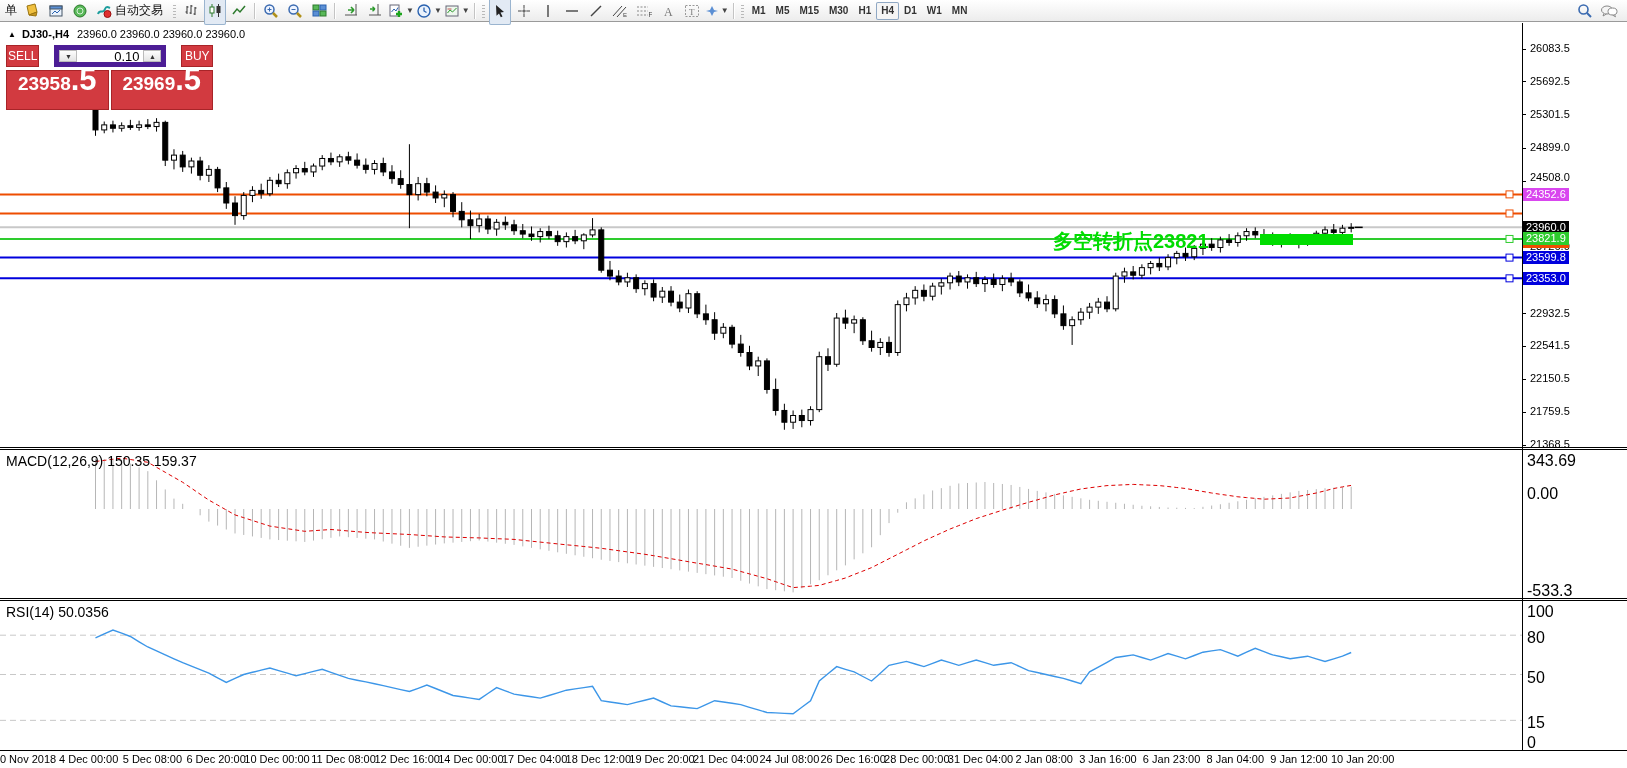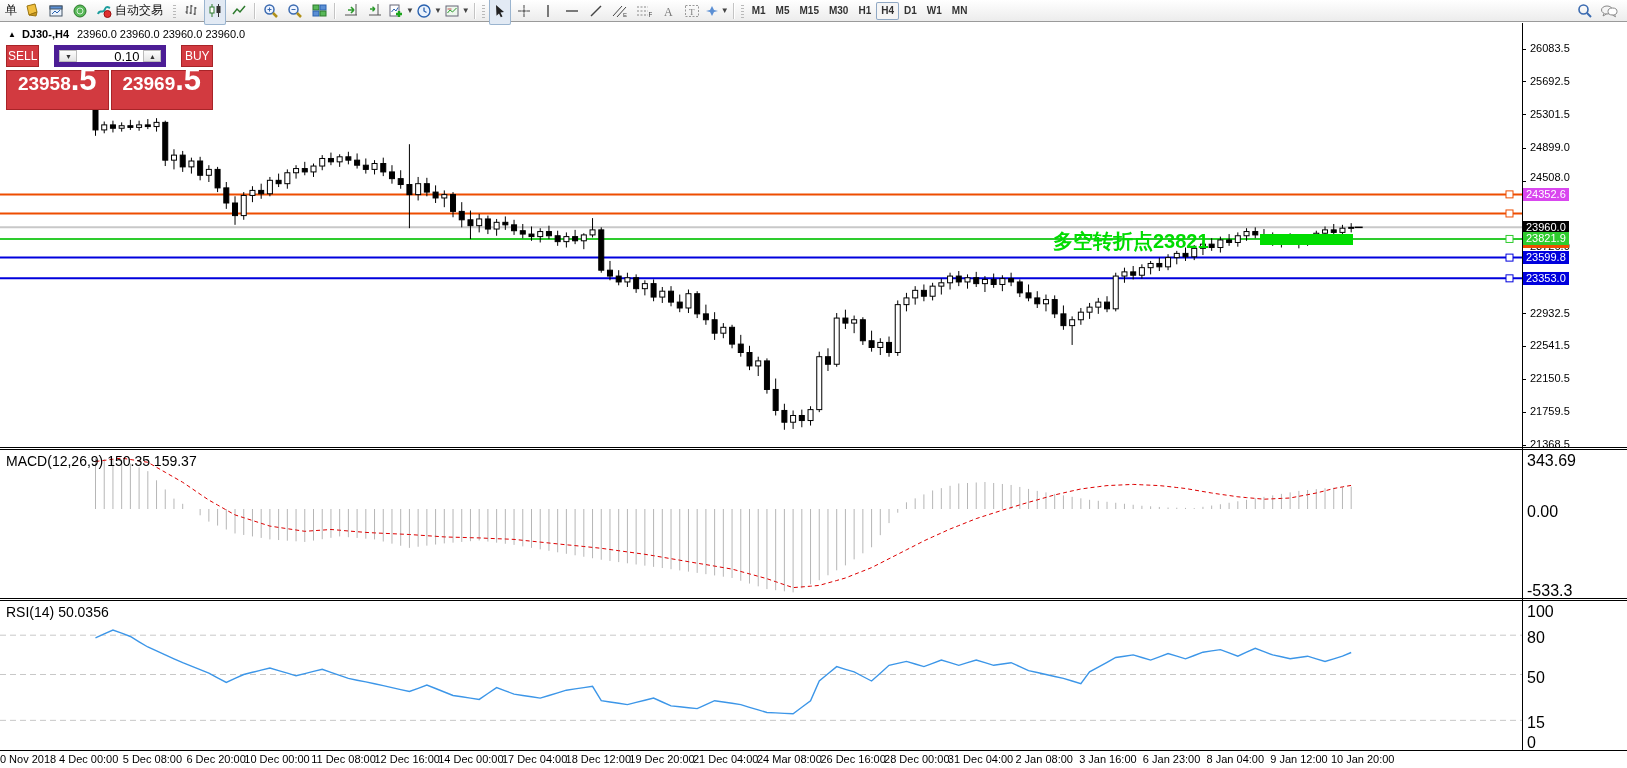--- a/index.html
+++ b/index.html
@@ -788,42 +788,42 @@
       <div class="axis-tick-label" style="top: 405.178px;">21759.5</div>
       <div class="axis-tick-mark" style="top: 444.519px;"></div>
       <div class="axis-tick-label" style="top: 438.019px;">21368.5</div>
       <div class="axis-price-label" style="top: 187.88px; background: #d946ef;">24352.6</div>
       <div class="axis-price-label" style="top: 206.972px; background: rgb(238, 77, 0); margin-top: 28px;">24125.3</div>
       <div class="axis-price-label" style="top: 220.855px; background: rgb(0, 0, 0);">23960.0</div>
       <div class="axis-price-label" style="top: 232.455px; background: rgb(46, 204, 46);">23821.9</div>
       <div class="axis-price-label" style="top: 251.109px; background: rgb(0, 0, 221);">23599.8</div>
       <div class="axis-price-label" style="top: 271.838px; background: rgb(0, 0, 221);">23353.0</div>
       <div class="sub-axis-label" style="top: 452.007px;">343.69</div>
-      <div class="sub-axis-label" style="top: 503px;">0.00</div>
+      <div class="sub-axis-label" style="top: 485px;">0.00</div>
       <div class="sub-axis-label" style="top: 582.125px;">-533.3</div>
       <div class="sub-axis-label" style="top: 603px;">100</div>
       <div class="sub-axis-label" style="top: 629.2px;">80</div>
       <div class="sub-axis-label" style="top: 668.5px;">50</div>
       <div class="sub-axis-label" style="top: 714.35px;">15</div>
       <div class="sub-axis-label" style="top: 734px;">0</div>
     </div>
   <div id="time-axis">
       <div class="time-label" style="left: 25px;">30 Nov 2018</div>
       <div class="time-label" style="left: 88.7px;">4 Dec 00:00</div>
       <div class="time-label" style="left: 152.4px;">5 Dec 08:00</div>
       <div class="time-label" style="left: 216.1px;">6 Dec 20:00</div>
       <div class="time-label" style="left: 277px;">10 Dec 00:00</div>
       <div class="time-label" style="left: 343.5px;">11 Dec 08:00</div>
       <div class="time-label" style="left: 407.2px;">12 Dec 16:00</div>
       <div class="time-label" style="left: 470.9px;">14 Dec 00:00</div>
       <div class="time-label" style="left: 534.6px;">17 Dec 04:00</div>
       <div class="time-label" style="left: 598.3px;">18 Dec 12:00</div>
       <div class="time-label" style="left: 662px;">19 Dec 20:00</div>
       <div class="time-label" style="left: 725.7px;">21 Dec 04:00</div>
-      <div class="time-label" style="left: 789.4px;">24 Mar 08:00</div>
+      <div class="time-label" style="left: 789.4px;">24 Jul 08:00</div>
       <div class="time-label" style="left: 853.1px;">26 Dec 16:00</div>
       <div class="time-label" style="left: 916.8px;">28 Dec 00:00</div>
       <div class="time-label" style="left: 980.5px;">31 Dec 04:00</div>
       <div class="time-label" style="left: 1044.2px;">2 Jan 08:00</div>
       <div class="time-label" style="left: 1107.9px;">3 Jan 16:00</div>
       <div class="time-label" style="left: 1171.6px;">6 Jan 23:00</div>
       <div class="time-label" style="left: 1235.3px;">8 Jan 04:00</div>
       <div class="time-label" style="left: 1299px;">9 Jan 12:00</div>
       <div class="time-label" style="left: 1362.7px;">10 Jan 20:00</div>
     </div>

